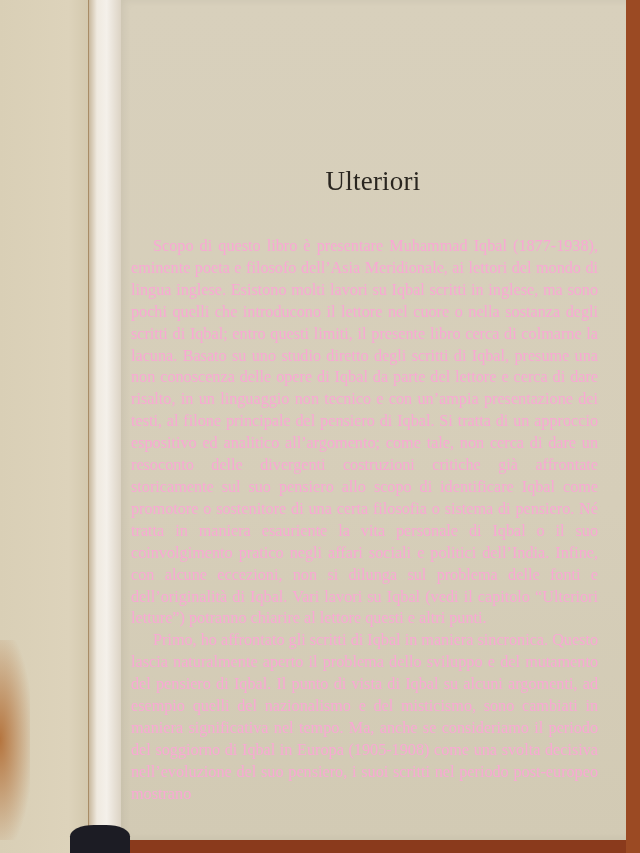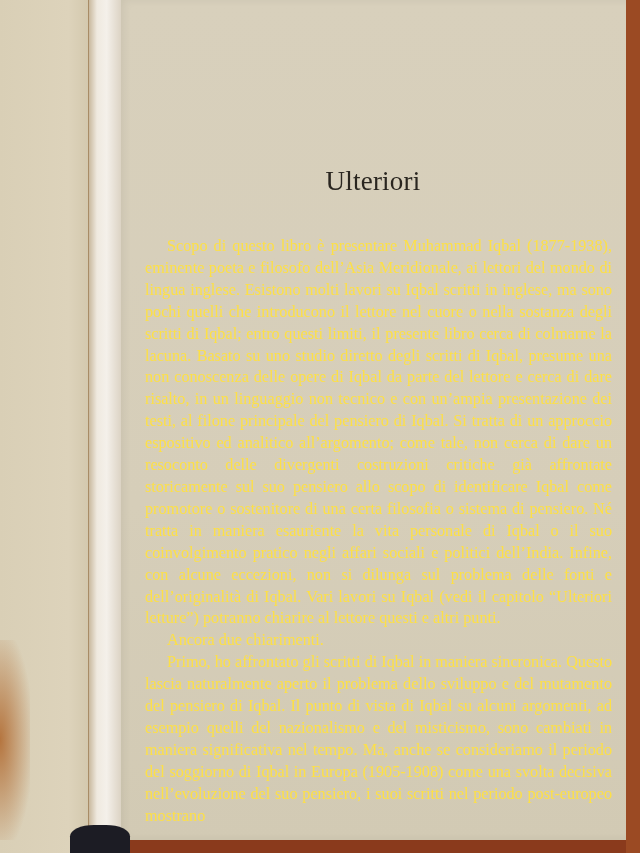--- a/index.html
+++ b/index.html
@@ -32,35 +32,34 @@
   }
   .page-edge {
     position:absolute; left:626px; top:0; width:14px; height:853px;
     background:#9b4a23;
   }
   .chapter-title {
     position:absolute; left:118px; width:510px; top:166px;
     text-align:center; font-size:27px; color:#2a2620; letter-spacing:0.2px;
   }
   .body-text {
-    position:absolute; left:145px; top:236px; width:467px;
-    font-size:16.2px; line-height:21.9px; color:#fde047;
+    position:absolute; left:131px; top:236px; width:467px;
+    font-size:16.2px; line-height:21.9px; color:#f9a8d4;
     text-align:justify;
   }
   .body-text p { margin:0; text-indent:22px; }
 </style>
 </head>
 <body>
 
 <div class="left-page"></div>
 <div class="left-shadow"></div>
 <div class="right-page"></div>
 <div class="bookmark-ribbon"></div>
 <div class="binding-dark"></div>
 <div class="page-edge"></div>
 
 <h1 class="chapter-title" style="margin:0;font-weight:normal;">Ulteriori</h1>
 
 <div class="body-text">
   <p>Scopo di questo libro è presentare Muhammad Iqbal (1877-1938), eminente poeta e filosofo dell’Asia Meridionale, ai lettori del mondo di lingua inglese. Esistono molti lavori su Iqbal scritti in inglese, ma sono pochi quelli che introducono il lettore nel cuore o nella sostanza degli scritti di Iqbal; entro questi limiti, il presente libro cerca di colmarne la lacuna. Basato su uno studio diretto degli scritti di Iqbal, presume una non conoscenza delle opere di Iqbal da parte del lettore e cerca di dare risalto, in un linguaggio non tecnico e con un’ampia presentazione dei testi, al filone principale del pensiero di Iqbal. Si tratta di un approccio espositivo ed analitico all’argomento; come tale, non cerca di dare un resoconto delle divergenti costruzioni critiche già affrontate storicamente sul suo pensiero allo scopo di identificare Iqbal come promotore o sostenitore di una certa filosofia o sistema di pensiero. Né tratta in maniera esauriente la vita personale di Iqbal o il suo coinvolgimento pratico negli affari sociali e politici dell’India. Infine, con alcune eccezioni, non si dilunga sul problema delle fonti e dell’originalità di Iqbal. Vari lavori su Iqbal (vedi il capitolo “Ulteriori letture”) potranno chiarire al lettore questi e altri punti.</p>
-  <p>Ancora due chiarimenti.</p>
   <p>Primo, ho affrontato gli scritti di Iqbal in maniera sincronica. Questo lascia naturalmente aperto il problema dello sviluppo e del mutamento del pensiero di Iqbal. Il punto di vista di Iqbal su alcuni argomenti, ad esempio quelli del nazionalismo e del misticismo, sono cambiati in maniera significativa nel tempo. Ma, anche se consideriamo il periodo del soggiorno di Iqbal in Europa (1905-1908) come una svolta decisiva nell’evoluzione del suo pensiero, i suoi scritti nel periodo post-europeo mostrano</p>
 </div>
 
 </body></html>

